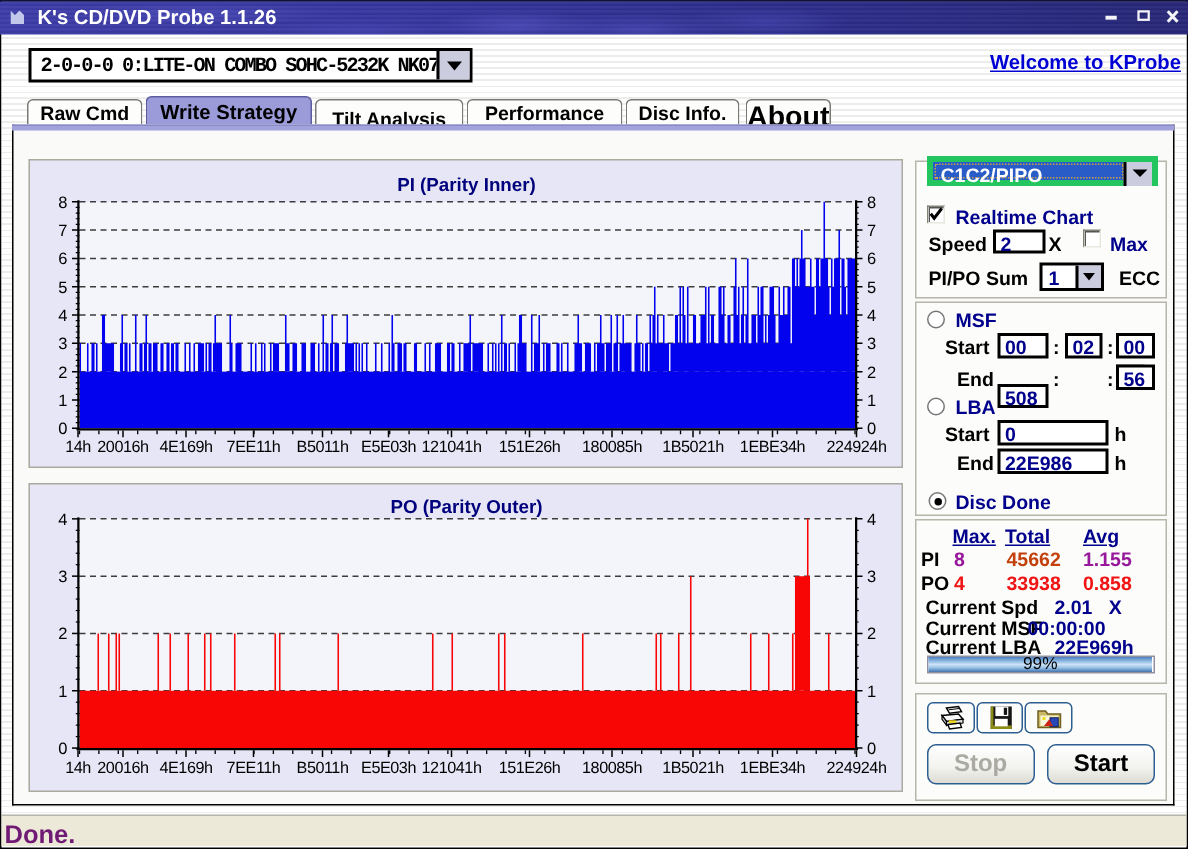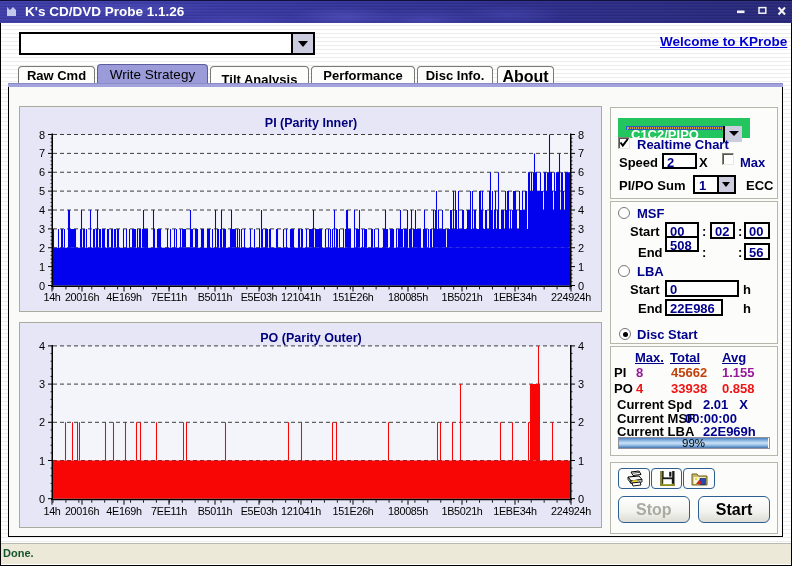--- a/index.html
+++ b/index.html
@@ -27,31 +27,32 @@
 <svg class="abs" style="left:7px;top:7px" width="9" height="9" viewBox="0 0 9 9">
 <path d="M0 0 L3 3 L6 0 L9 3 L9 9 L0 9 Z" fill="#c2c8ea"></path>
   </svg>
 <div class="abs" style="left:25px;top:4px;color:#fff;font-weight:bold;font-size:13.5px">K's CD/DVD Probe 1.1.26</div>
 <svg class="abs" style="left:730px;top:4px" width="60" height="15" viewBox="0 0 60 15">
 <rect x="7" y="6.5" width="7.5" height="2.6" fill="#f4f4f8"></rect>
 <rect x="29" y="3.6" width="6.8" height="5.6" fill="none" stroke="#f4f4f8" stroke-width="1.5"></rect>
 <path d="M48.5 3.5 L55 10.5 M55 3.5 L48.5 10.5" stroke="#f4f4f8" stroke-width="2" fill="none"></path>
   </svg>
 <div class="abs" style="left:19px;top:32px;width:296px;height:23px;border:2px solid #000;background:#fff">
+<div class="abs" style="left:6px;top:3px;font-family:'Liberation Mono',monospace;font-size:13.5px;font-weight:bold;color:#000;letter-spacing:-1.3px;white-space:pre">2-0-0-0 0:LITE-ON COMBO SOHC-5232K NK07</div>
 <div class="abs" style="right:0;top:0;width:22px;height:19px;background:#ccccdf;border-left:2px solid #000">
 <div class="abs" style="left:5px;top:7px;width:0;height:0;border-left:5.5px solid transparent;border-right:5.5px solid transparent;border-top:6px solid #000"></div>
     </div>
   </div>
 <div class="abs" style="left:660px;top:34px;color:#0000d4;font-weight:bold;font-size:13.5px;text-decoration:underline">Welcome to KProbe</div>
 <div class="abs" style="left:18px;top:66px;width:77px;height:17px;background:#fdfdfc;border:1px solid #7a7a74;border-bottom:none;border-radius:4px 4px 0 0;text-align:center;font-weight:bold;font-size:13px;color:#000;padding-top:1px">Raw Cmd</div>
-<div class="abs" style="left:97px;top:64px;width:111px;height:19px;background:#9b9bd9;border:1px solid #5c5c9e;border-bottom:none;border-radius:4px 4px 0 0;text-align:center;font-weight:normal;font-size:13.5px;color:#000;padding-top:2px">Write Strategy</div>
+<div class="abs" style="left:97px;top:64px;width:111px;height:19px;background:#9b9bd9;border:1px solid #5c5c9e;border-bottom:none;border-radius:4px 4px 0 0;text-align:center;font-weight:bold;font-size:13.5px;color:#000;padding-top:2px">Write Strategy</div>
 <div class="abs" style="left:210px;top:66px;width:99px;height:17px;background:#fdfdfc;border:1px solid #7a7a74;border-bottom:none;border-radius:4px 4px 0 0;text-align:center;font-weight:bold;font-size:13px;color:#000;padding-top:5px">Tilt Analysis</div>
 <div class="abs" style="left:311px;top:66px;width:104px;height:17px;background:#fdfdfc;border:1px solid #7a7a74;border-bottom:none;border-radius:4px 4px 0 0;text-align:center;font-weight:bold;font-size:13px;color:#000;padding-top:1px">Performance</div>
 <div class="abs" style="left:417px;top:66px;width:76px;height:17px;background:#fdfdfc;border:1px solid #7a7a74;border-bottom:none;border-radius:4px 4px 0 0;text-align:center;font-weight:bold;font-size:13px;color:#000;padding-top:1px">Disc Info.</div>
-<div class="abs" style="left:497px;top:66px;width:57px;height:17px;background:#fdfdfc;border:1px solid #7a7a74;border-bottom:none;border-radius:4px 4px 0 0;text-align:center;font-weight:bold;font-size:16px;color:#000;padding-top:1px">About</div>
+<div class="abs" style="left:497px;top:66px;width:57px;height:17px;background:#fdfdfc;border:1px solid #7a7a74;border-bottom:none;border-radius:4px 4px 0 0;text-align:center;font-weight:bold;font-size:19px;color:#000;padding-top:1px">About</div>
 <div class="abs" style="left:8px;top:83px;width:775px;height:454px;background:#fafaf8;border:1.5px solid #000;border-top:none"></div>
 <div class="abs" style="left:8px;top:83px;width:775px;height:4px;background:#a2a2dd;border-top:1px solid #8a8ac4"></div>
 <div class="abs" style="left:19px;top:106px;width:583px;height:206px;background:#e6e6f6;border:1px solid #aaaa9e">
     <svg width="583" height="206" viewBox="0 0 583 206" style="position:absolute;left:0;top:0">
       <text x="291" y="20" text-anchor="middle" font-family="Liberation Sans" font-size="12.5" font-weight="bold" fill="#00007c">PI (Parity Inner)</text>
       <rect x="33" y="27.5" width="517" height="151" fill="#f4f4fb"></rect>
       <line x1="33" y1="159.62" x2="550" y2="159.62" stroke="#3c3c3c" stroke-width="1" stroke-dasharray="4 3"></line>
       <line x1="33" y1="140.75" x2="550" y2="140.75" stroke="#3c3c3c" stroke-width="1" stroke-dasharray="4 3"></line>
       <line x1="33" y1="121.88" x2="550" y2="121.88" stroke="#3c3c3c" stroke-width="1" stroke-dasharray="4 3"></line>
       <line x1="33" y1="103.00" x2="550" y2="103.00" stroke="#3c3c3c" stroke-width="1" stroke-dasharray="4 3"></line>
@@ -357,21 +358,21 @@
       <text x="388" y="192" text-anchor="middle" font-family="Liberation Sans" font-size="10.8" fill="#000" letter-spacing="-0.3">180085h</text>
       <line x1="442" y1="177.2" x2="442" y2="181.7" stroke="#000" stroke-width="1"></line>
       <text x="442" y="192" text-anchor="middle" font-family="Liberation Sans" font-size="10.8" fill="#000" letter-spacing="-0.3">1B5021h</text>
       <line x1="495" y1="177.2" x2="495" y2="181.7" stroke="#000" stroke-width="1"></line>
       <text x="495" y="192" text-anchor="middle" font-family="Liberation Sans" font-size="10.8" fill="#000" letter-spacing="-0.3">1EBE34h</text>
       <line x1="551" y1="177.2" x2="551" y2="181.7" stroke="#000" stroke-width="1"></line>
       <text x="551" y="192" text-anchor="middle" font-family="Liberation Sans" font-size="10.8" fill="#000" letter-spacing="-0.3">224924h</text>
     </svg>
   </div>
 <div class="abs grp" style="left:610px;top:107px;width:168px;height:92px"></div>
-<div class="abs" style="left:618px;top:118px;width:132px;height:20px;border:8px solid #22c55e;background:#2a5cc8">
+<div class="abs" style="left:618px;top:104px;width:154px;height:20px;border:4px solid #22c55e;background:#2a5cc8">
 <div class="abs" style="left:1px;top:1px;right:19px;bottom:1px;outline:1px dotted #caa04a;outline-offset:-1px"></div>
 <div class="abs" style="left:5px;top:1px;color:#fff;font-weight:bold;font-size:13px">C1C2/PIPO</div>
 <div class="abs" style="right:0;top:0;width:19px;height:16px;background:#ccccdf;border-left:2px solid #000">
 <div class="abs" style="left:4px;top:5px;width:0;height:0;border-left:5px solid transparent;border-right:5px solid transparent;border-top:5.5px solid #000"></div>
     </div>
   </div>
 <div class="abs cb" style="left:618px;top:137px"></div>
 <svg class="abs" style="left:618px;top:137px" width="12" height="12" viewBox="0 0 12 12">
     <path d="M2.5 5.5 L4.8 8.5 L9.8 2" stroke="#000" stroke-width="2" fill="none"></path>
   </svg>
@@ -392,36 +393,36 @@
 <div class="abs grp" style="left:610px;top:201px;width:168px;height:143px"></div>
 <div class="abs radio" style="left:618px;top:207px"></div>
 <div class="abs blab" style="left:637px;top:206px">MSF</div>
 <div class="abs klab" style="left:630px;top:224px">Start</div>
 <div class="abs inp" style="left:665px;top:222px;width:34px;height:17px">00</div>
 <div class="abs klab" style="left:702px;top:224px">:</div>
 <div class="abs inp" style="left:710px;top:222px;width:25px;height:17px">02</div>
 <div class="abs klab" style="left:738px;top:224px">:</div>
 <div class="abs inp" style="left:744px;top:222px;width:26px;height:17px">00</div>
 <div class="abs klab" style="left:638px;top:245px">End</div>
-<div class="abs inp" style="left:665px;top:236px;width:34px;height:16px">508</div>
+<div class="abs inp" style="left:665px;top:256px;width:34px;height:16px">508</div>
 <div class="abs klab" style="left:702px;top:245px">:</div>
 <div class="abs inp" style="left:744px;top:243px;width:19px;height:17px">28</div>
 <div class="abs klab" style="left:738px;top:245px">:</div>
 <div class="abs inp" style="left:744px;top:243px;width:26px;height:17px">56</div>
 <div class="abs radio" style="left:618px;top:265px"></div>
 <div class="abs blab" style="left:637px;top:264px">LBA</div>
 <div class="abs klab" style="left:630px;top:282px">Start</div>
 <div class="abs inp" style="left:665px;top:280px;width:74px;height:17px">0</div>
 <div class="abs klab" style="left:743px;top:282px">h</div>
 <div class="abs klab" style="left:638px;top:301px">End</div>
-<div class="abs inp" style="left:665px;top:299px;width:58px;height:17px">22E986</div>
+<div class="abs inp" style="left:665px;top:299px;width:74px;height:17px">22E986</div>
 <div class="abs klab" style="left:743px;top:301px">h</div>
 <div class="abs radio" style="left:619px;top:328px"></div>
 <div class="abs" style="left:623px;top:332px;width:5px;height:5px;border-radius:50%;background:#000"></div>
-<div class="abs blab" style="left:637px;top:327px">Disc Start</div>
+<div class="abs blab" style="left:637px;top:327px">Disc Done</div>
 <div class="abs grp" style="left:610px;top:346px;width:168px;height:110px"></div>
 <div class="abs blab" style="left:635px;top:350px;text-decoration:underline">Max.</div>
 <div class="abs blab" style="left:670px;top:350px;text-decoration:underline">Total</div>
 <div class="abs blab" style="left:722px;top:350px;text-decoration:underline">Avg</div>
 <div class="abs klab" style="left:614px;top:365px">PI</div>
 <div class="abs" style="left:636px;top:365px;color:#97189b;font-weight:bold;font-size:13px">8</div>
 <div class="abs" style="left:671px;top:365px;color:#c2410c;font-weight:bold;font-size:13px">45662</div>
 <div class="abs" style="left:722px;top:365px;color:#97189b;font-weight:bold;font-size:13px">1.155</div>
 <div class="abs klab" style="left:614px;top:381px">PO</div>
 <div class="abs" style="left:636px;top:381px;color:#f01414;font-weight:bold;font-size:13px">4</div>
@@ -466,12 +467,12 @@
 <rect x="3" y="7.5" width="6" height="6" fill="#fff" opacity="0.55"></rect>
 <rect x="9" y="8.5" width="5.5" height="6" fill="#2848b8" stroke="#0a1a50" stroke-width="0.6"></rect>
 <polygon points="5,14 8.5,9.5 11,14" fill="#cc2418"></polygon>
 <rect x="4" y="8" width="2" height="2" fill="#e8e020"></rect>
 </svg>
   </div>
 <div class="abs" style="left:618px;top:496px;width:71.5px;height:27px;border:1.5px solid #2d5e92;border-radius:6px;background:linear-gradient(180deg,#ffffff,#f2f2ee 60%,#dcdcd4);text-align:center;font-weight:bold;font-size:16px;color:#aaaaa2;padding-top:4px">Stop</div>
 <div class="abs" style="left:698px;top:496px;width:72px;height:27px;border:1.5px solid #2d5e92;border-radius:6px;background:linear-gradient(180deg,#ffffff,#f2f2ee 60%,#dcdcd4);text-align:center;font-weight:bold;font-size:16px;color:#000;padding-top:4px">Start</div>
 
 <div class="abs" style="left:1px;top:543px;width:790px;height:21px;background:#ece9d8;border-top:1px solid #b8b8b0"></div>
-<div class="abs" style="left:3px;top:547px;font-weight:bold;font-size:11px;color:#14532d">Done.</div>
+<div class="abs" style="left:3px;top:547px;font-weight:bold;font-size:17px;color:#701a75">Done.</div>
 </body></html>

